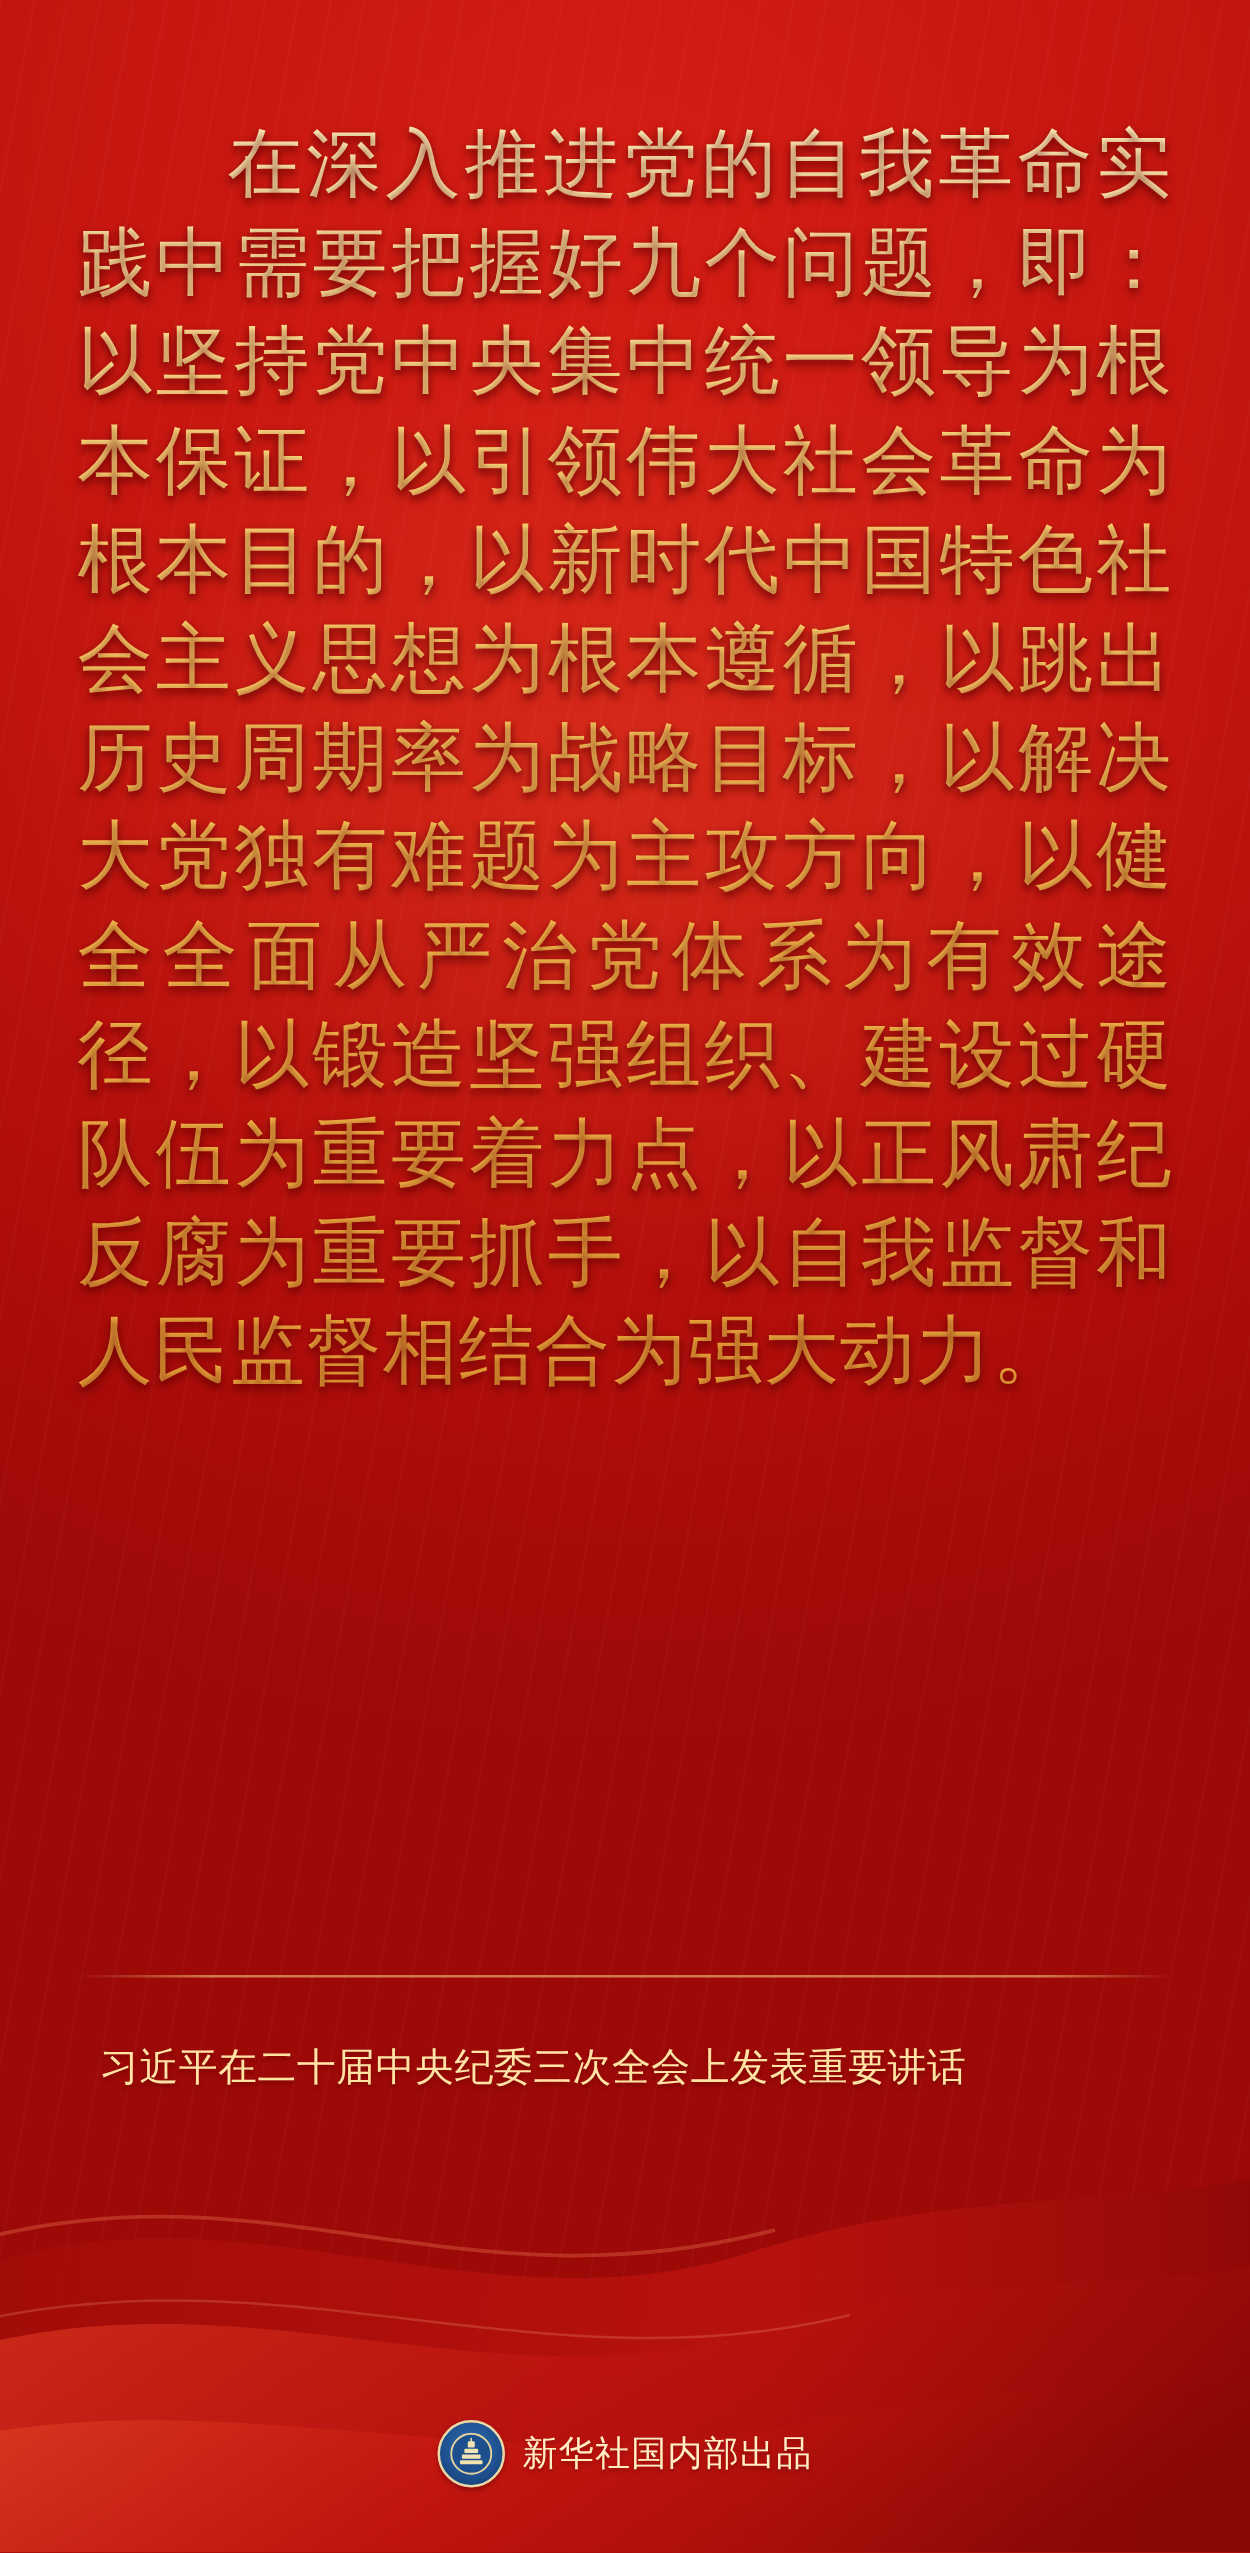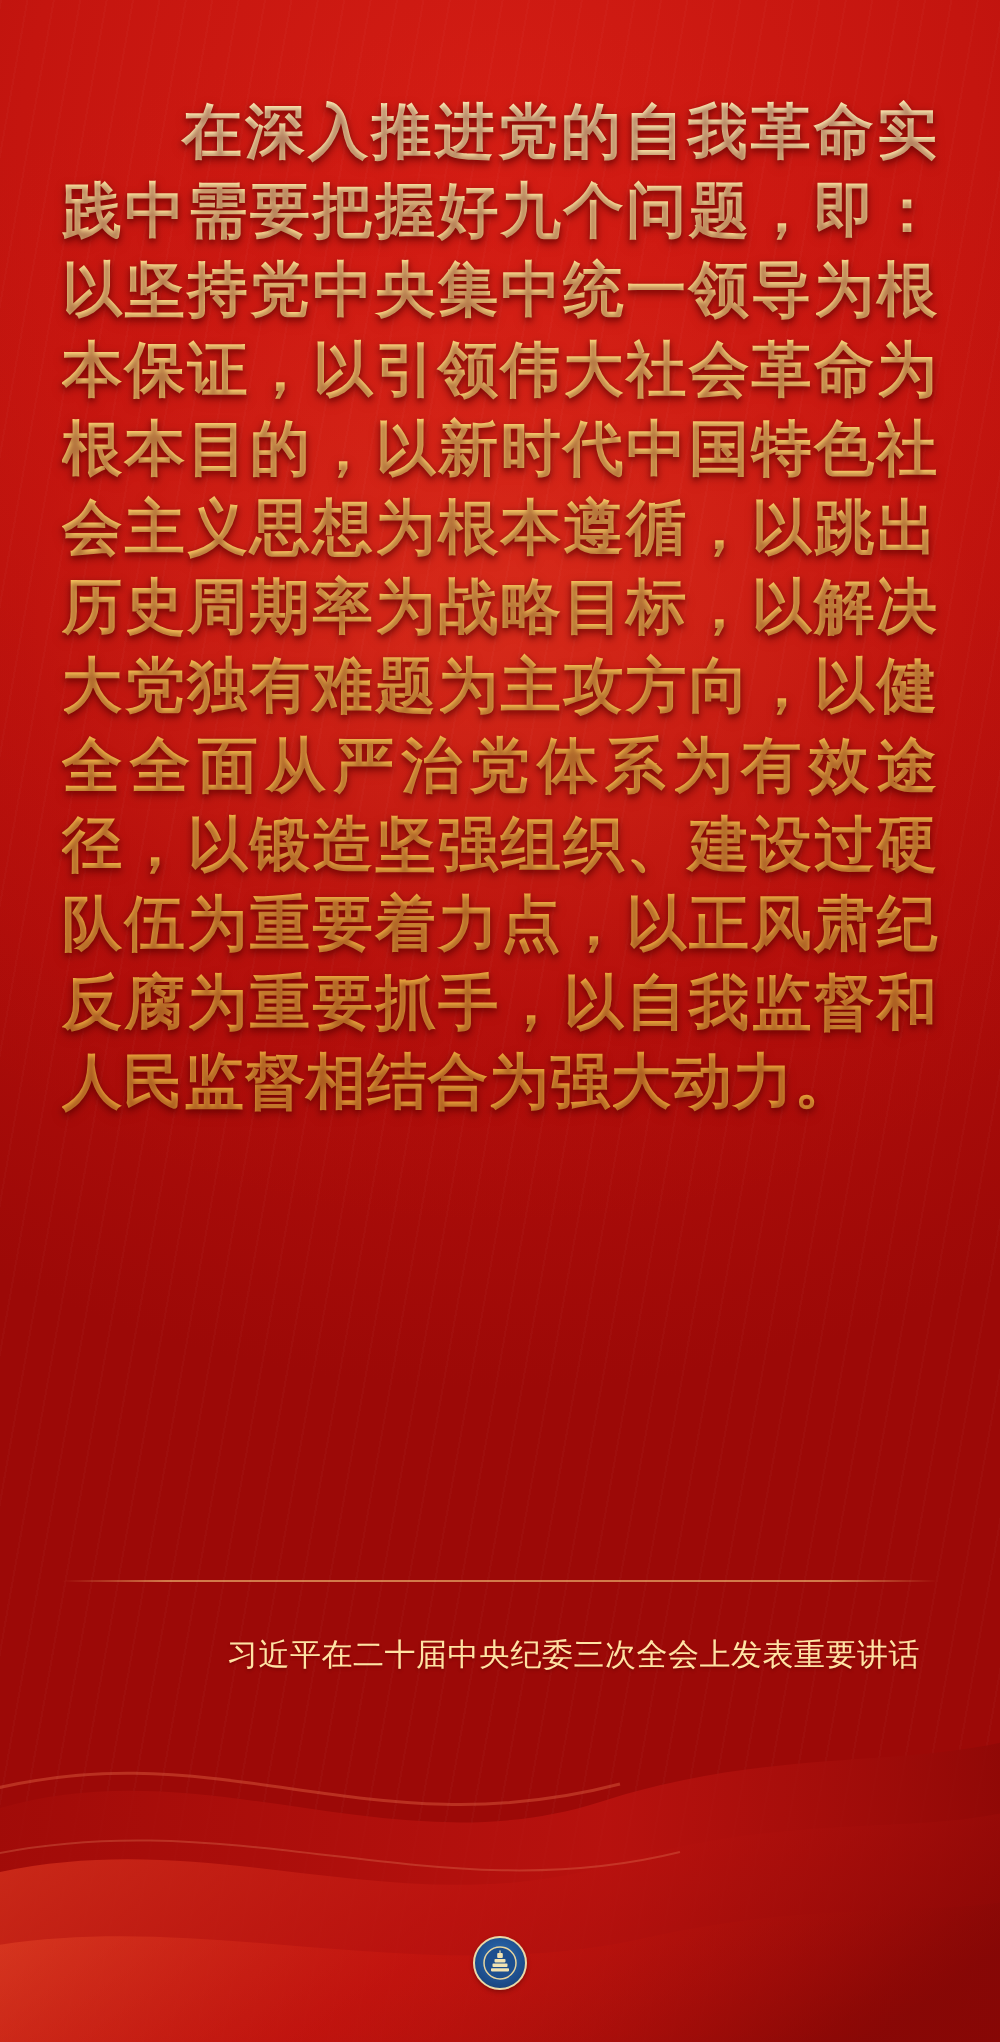--- a/index.html
+++ b/index.html
@@ -54,21 +54,21 @@
     left: 0;
     right: 0;
     top: 92px;
     padding: 0 62px;
     box-sizing: border-box;
   }
 
   .headline {
     margin: 0;
     font-family: "DejaVu Serif", "Liberation Serif", serif;
-    font-weight: bold;
+    font-weight: normal;
     font-size: 60px;
     line-height: 1.32;
     letter-spacing: 1px;
     text-align: justify;
     text-indent: 2em;
     color: #ffd77e;
     background: linear-gradient(180deg, #fff0bb 0%, #ffd878 28%, #f6bd4e 62%, #eda63a 100%);
     -webkit-background-clip: text;
     background-clip: text;
     -webkit-text-fill-color: transparent;
@@ -90,21 +90,20 @@
     position: absolute;
     left: 80px;
     right: 80px;
     top: 1630px;
     font-family: "DejaVu Sans", "Liberation Sans", sans-serif;
     font-size: 31px;
     line-height: 1.55;
     color: #ffe3a4;
     letter-spacing: 0.5px;
     text-shadow: 0 2px 3px rgba(90,0,0,0.45);
-    text-align: right;
   }
   .caption .line2 { display: block; }
 
   
   .silk {
     position: absolute;
     left: -40px;
     right: -40px;
     bottom: 0;
     height: 520px;
@@ -193,15 +192,16 @@
     <span class="logo">
       <svg width="34" height="34" viewBox="0 0 34 34" aria-hidden="true">
         <circle cx="17" cy="17" r="16" fill="#1d4f8f" stroke="#e6d49f" stroke-width="1.5"></circle>
         <rect x="14.2" y="7" width="5.6" height="5" rx="1" fill="#f2e3b2"></rect>
         <rect x="11.5" y="13" width="11" height="3.4" rx="0.8" fill="#f2e3b2"></rect>
         <rect x="9.5" y="17.6" width="15" height="3.4" rx="0.8" fill="#f2e3b2"></rect>
         <rect x="8" y="22.2" width="18" height="3.2" rx="0.8" fill="#f2e3b2"></rect>
         <rect x="16.4" y="4.4" width="1.2" height="3" fill="#f2e3b2"></rect>
       </svg>
     </span>
+    <span class="footer-text">新华社国内部出品</span>
   </div>
 
 </div>
 
 </body></html>

